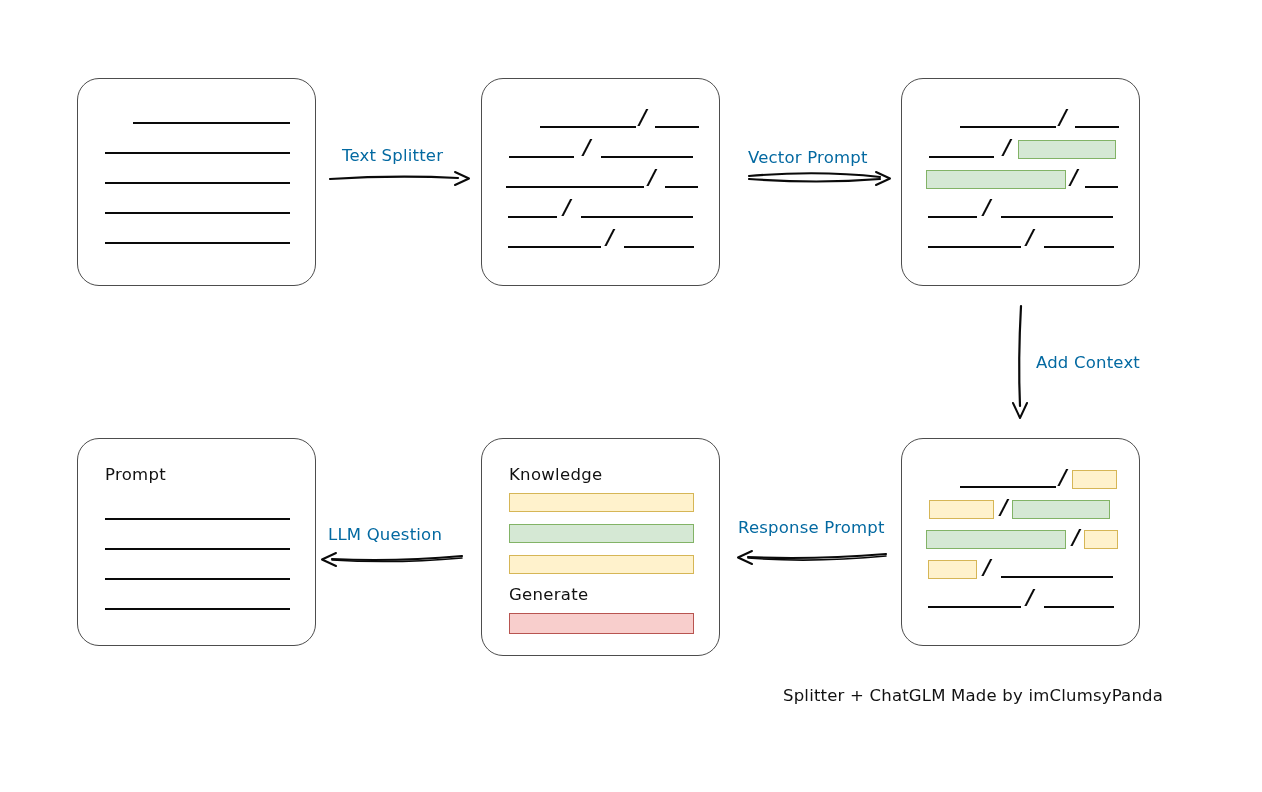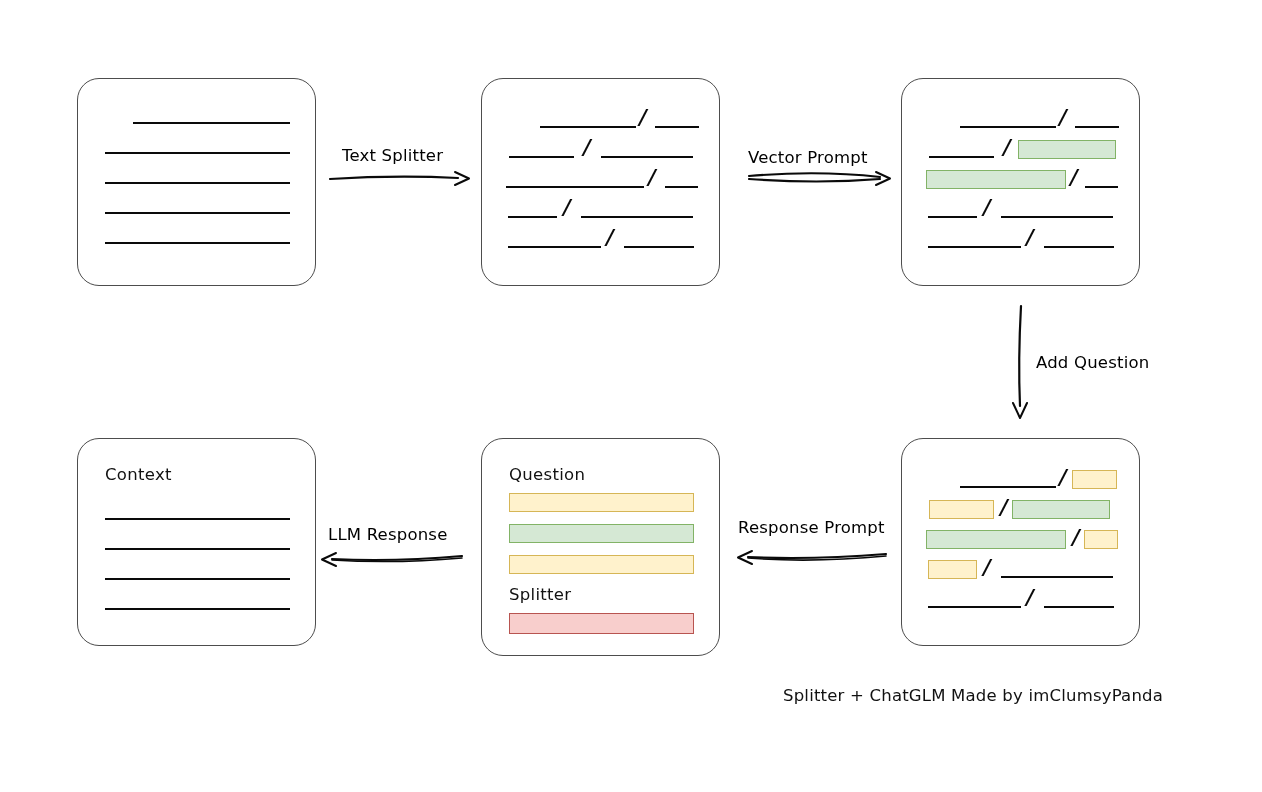--- a/index.html
+++ b/index.html
@@ -56,21 +56,21 @@
     border-width: 1.6px;
     border-style: solid;
   }
   .chip-green { background: #d5e8d4; border-color: #82b366; }
   .chip-yellow { background: #fff2cc; border-color: #d6b656; }
   .chip-red { background: #f8cecc; border-color: #b85450; }
   .edge-label {
     position: absolute;
     font-family: "DejaVu Sans", sans-serif;
     font-size: 16.5px;
-    color: #000000;
+    color: #0369a1;
     white-space: nowrap;
     letter-spacing: 0.2px;
   }
   .caption {
     position: absolute;
     font-family: "DejaVu Sans", sans-serif;
     font-size: 16.5px;
     color: #111111;
     white-space: nowrap;
     letter-spacing: 0.2px;
@@ -113,25 +113,25 @@
 
 <div class="node-box" id="node-source-document" style="left: 77px; top: 78px; width: 239px; height: 208px;"></div>
 
 <div class="node-box" id="node-split-document" style="left: 481px; top: 78px; width: 239px; height: 208px;"></div>
 
 <div class="node-box" id="node-matched-document" style="left: 901px; top: 78px; width: 239px; height: 208px;"></div>
 
 <div class="node-box" id="node-context-document" style="left: 901px; top: 438px; width: 239px; height: 208px;"></div>
 
 <div class="node-box" id="node-prompt-box" style="left: 481px; top: 438px; width: 239px; height: 218px;"></div>
-<div class="box-label" id="label-knowledge" style="left: 509px; top: 465px;">Question</div>
-<div class="box-label" id="label-question" style="left: 509px; top: 585px;">Splitter</div>
+<div class="box-label" id="label-knowledge" style="left: 509px; top: 465px;">Knowledge</div>
+<div class="box-label" id="label-question" style="left: 509px; top: 585px;">Generate</div>
 
 <div class="node-box" id="node-answer-box" style="left: 77px; top: 438px; width: 239px; height: 208px;"></div>
-<div class="box-label" id="label-answer" style="left: 105px; top: 465px;">Context</div>
+<div class="box-label" id="label-answer" style="left: 105px; top: 465px;">Prompt</div>
 
 <div id="content-layer">
     <div class="txt-line" style="left: 133px; top: 122px; width: 157px;"></div>
     <div class="txt-line" style="left: 105px; top: 152px; width: 185px;"></div>
     <div class="txt-line" style="left: 105px; top: 182px; width: 185px;"></div>
     <div class="txt-line" style="left: 105px; top: 212px; width: 185px;"></div>
     <div class="txt-line" style="left: 105px; top: 242px; width: 185px;"></div>
     <div class="txt-line" style="left: 105px; top: 518px; width: 185px;"></div>
     <div class="txt-line" style="left: 105px; top: 548px; width: 185px;"></div>
     <div class="txt-line" style="left: 105px; top: 578px; width: 185px;"></div>
@@ -183,18 +183,18 @@
     <div class="txt-line" style="left: 1044px; top: 606px; width: 70px;"></div>
     <div class="chip chip-yellow" style="left: 509px; top: 493px; width: 185px; height: 19px;"></div>
     <div class="chip chip-green" style="left: 509px; top: 524px; width: 185px; height: 19px;"></div>
     <div class="chip chip-yellow" style="left: 509px; top: 555px; width: 185px; height: 19px;"></div>
     <div class="chip chip-red" style="left: 509px; top: 613px; width: 185px; height: 21px;"></div>
   </div>
 
 <div id="edge-label-layer">
     <div class="edge-label" style="left: 342px; top: 146px;">Text Splitter</div>
     <div class="edge-label" style="left: 748px; top: 148px;">Vector Prompt</div>
-    <div class="edge-label" style="left: 1036px; top: 353px;">Add Question</div>
+    <div class="edge-label" style="left: 1036px; top: 353px;">Add Context</div>
     <div class="edge-label" style="left: 738px; top: 518px;">Response Prompt</div>
-    <div class="edge-label" style="left: 328px; top: 525px;">LLM Response</div>
+    <div class="edge-label" style="left: 328px; top: 525px;">LLM Question</div>
   </div>
 
 <div class="caption" id="footer-caption" style="left:783px; top:686px;">Splitter + ChatGLM Made by imClumsyPanda</div>
 
 </body></html>

